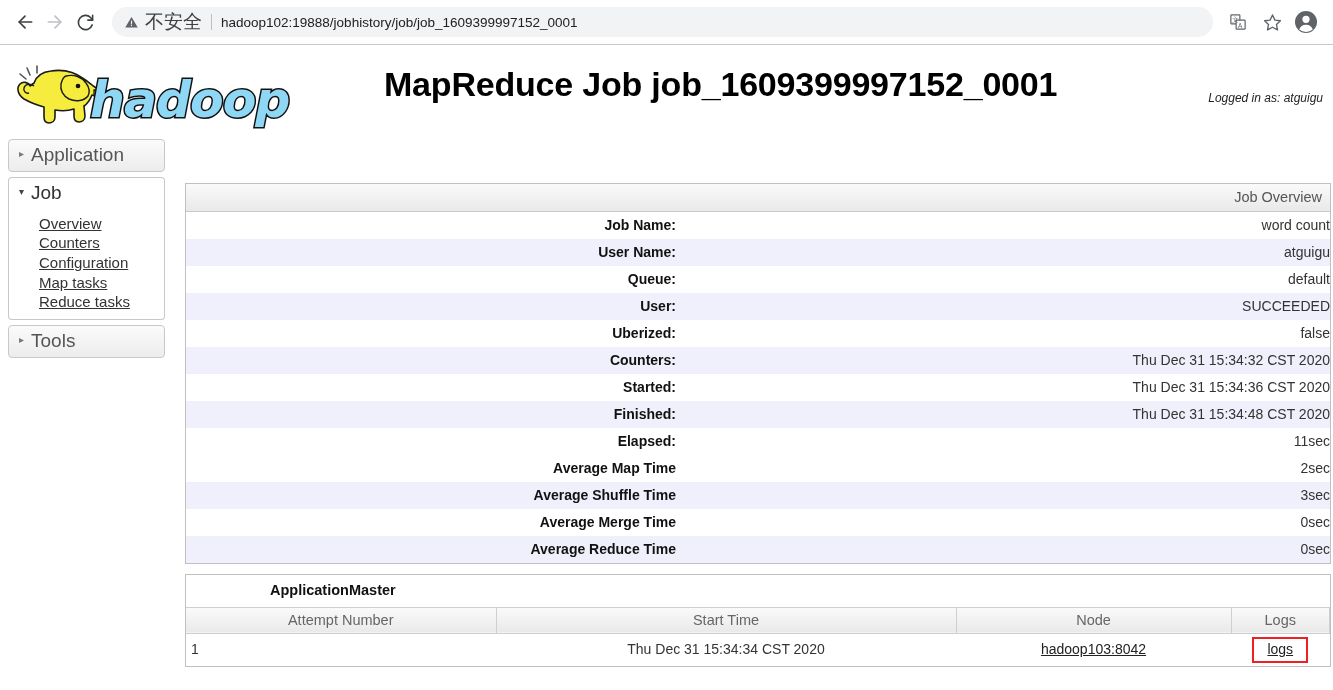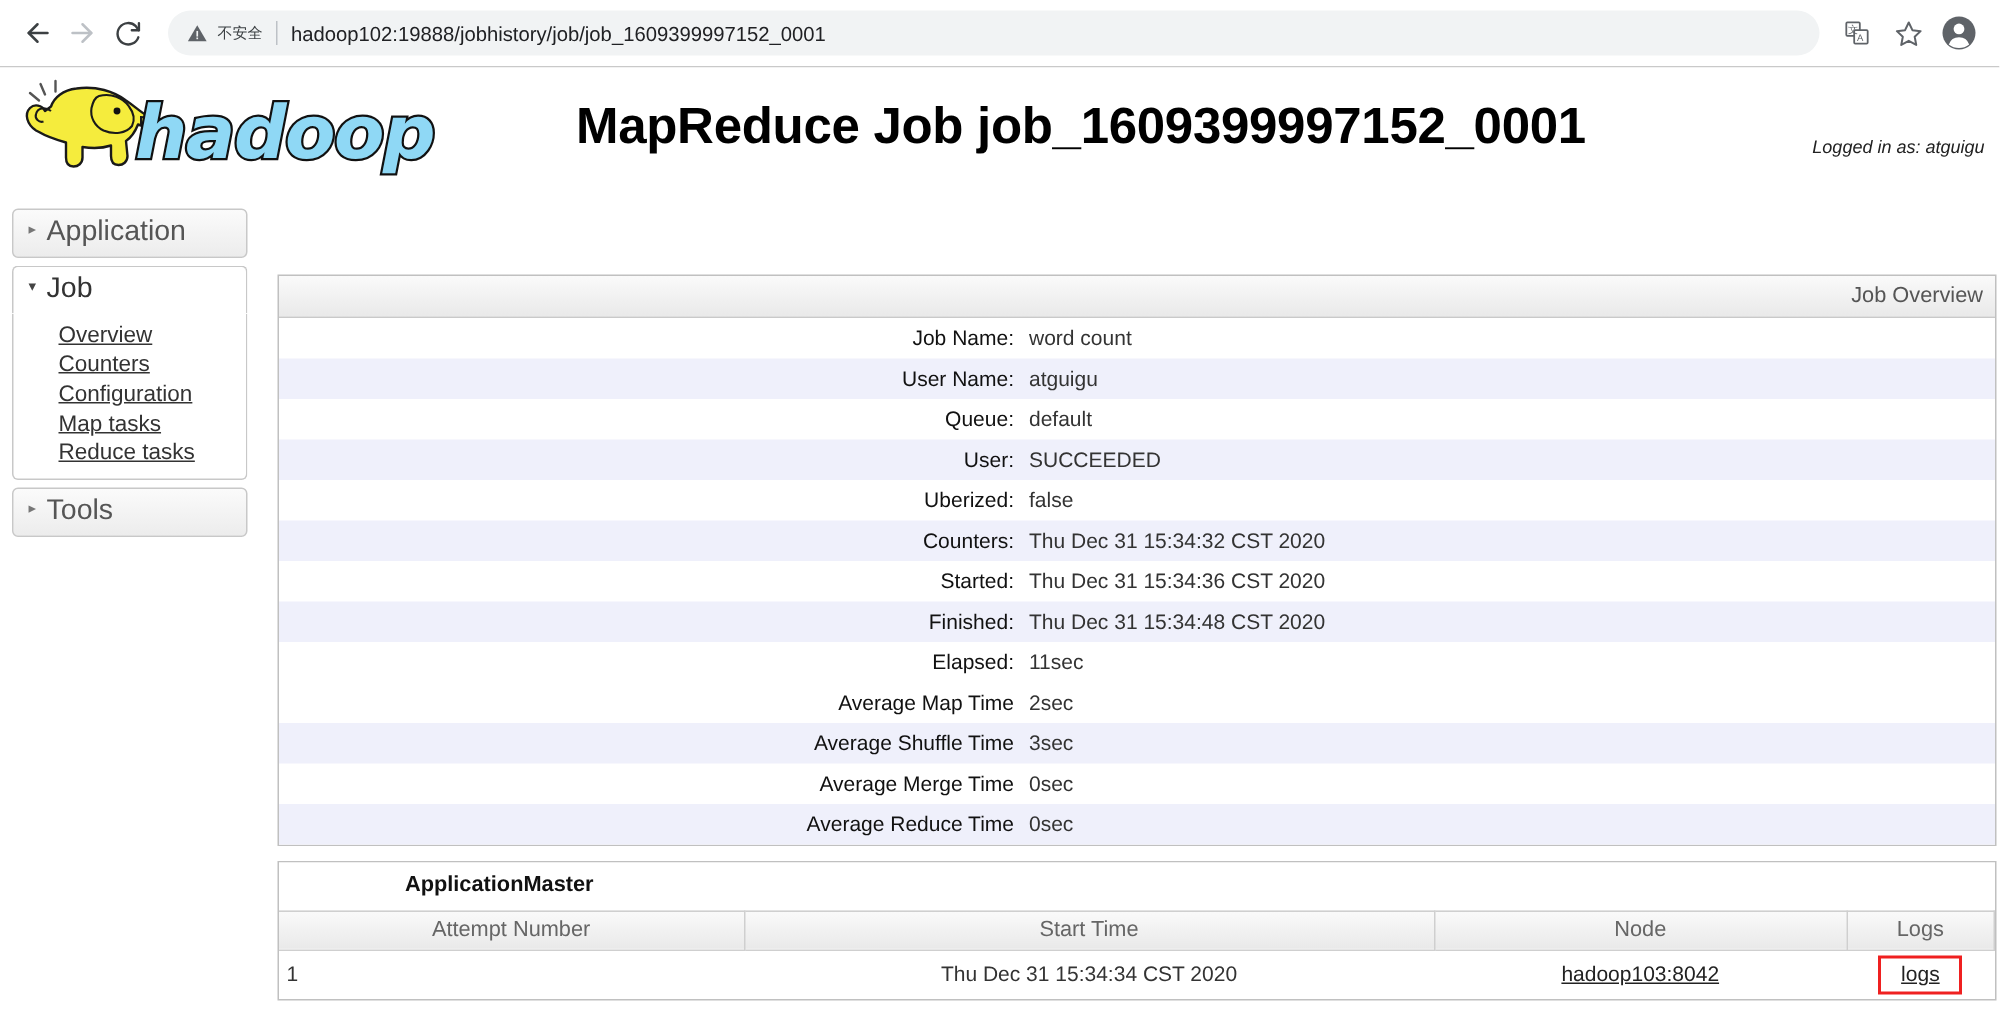--- a/index.html
+++ b/index.html
@@ -38,21 +38,21 @@
     background: #f1f3f4;
     border-radius: 16px;
     display: flex;
     align-items: center;
     padding: 0 12px;
     margin: 0 6px;
     min-width: 0;
   }
   .warn-triangle { flex: none; margin-right: 6px; display:flex; }
   .insecure-text {
-    font-size: 10px;
+    font-size: 19px;
     color: #3c4043;
     white-space: nowrap;
     flex: none;
   }
   .omnibox-divider {
     width: 1px; height: 16px;
     background: #bdc1c6;
     margin: 0 9px;
     flex: none;
   }
@@ -80,21 +80,21 @@
     position: absolute;
     top: 46px; right: 10px;
     font-size: 12px;
     color: #222;
     font-family: "Liberation Sans", sans-serif;
     font-style: italic;
   }
 
   .logo {
     position: absolute;
-    left: 6px; top: 2px;
+    left: 6px; top: 14px;
     width: 310px; height: 78px;
   }
 
   .page-title {
     position: absolute;
     left: 384px; top: 20px;
     font-size: 34px;
     font-weight: bold;
     color: #000;
     letter-spacing: -0.2px;
@@ -171,26 +171,26 @@
     padding: 5px 8px 6px 8px;
     font-weight: normal;
   }
 
   
   .overview td { padding: 3px 0; line-height: 1.5; }
   .overview tr.alt { background: #eff0fb; }
   .overview td.k {
     width: 498px;
     text-align: right;
-    font-weight: normal;
+    font-weight: bold;
     color: #111;
     padding-right: 8px;
     white-space: nowrap;
   }
-  .overview td.v { color: #333; padding-left: 2px; }
+  .overview td.v { color: #333; padding-left: 2px; text-align: right; }
 
   
   .dtable th {
     background: linear-gradient(to bottom, #fafafa 0%, #e9e9e9 100%);
     border: 1px solid #cfcfcf;
     border-left: none;
     color: #666;
     font-weight: normal;
     font-size: 14.5px;
     padding: 4px 6px 5px;

